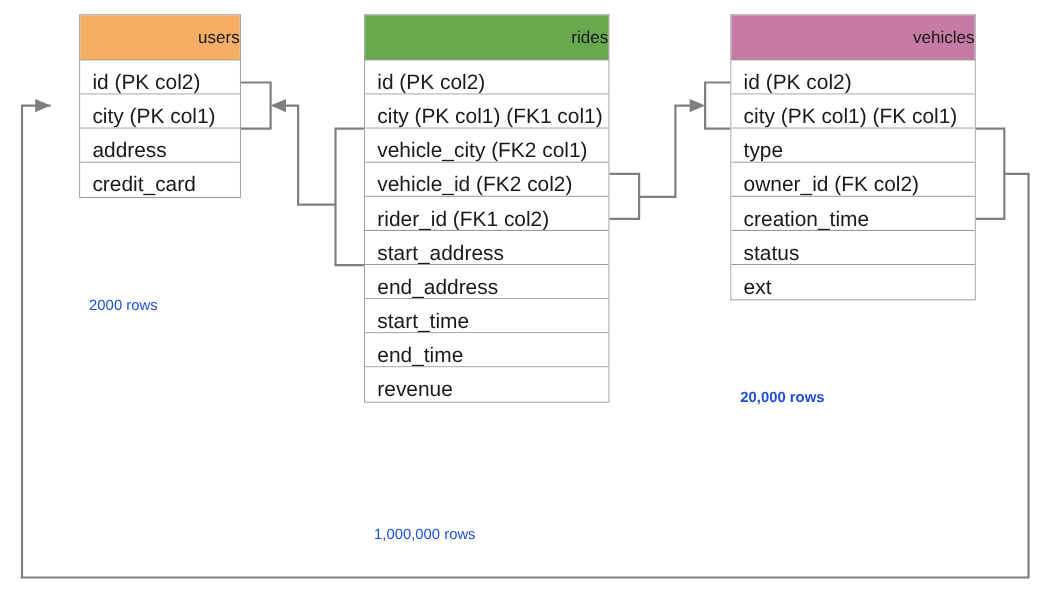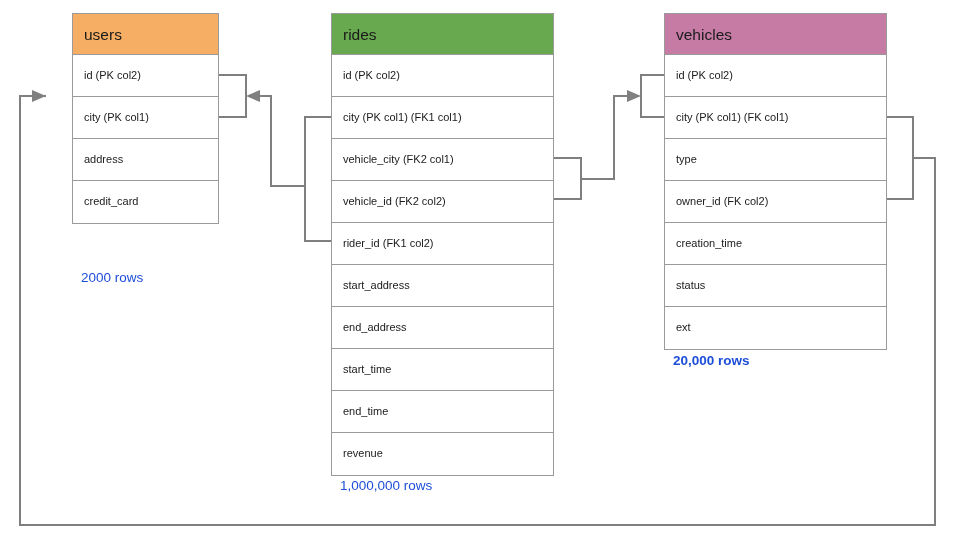--- a/index.html
+++ b/index.html
@@ -26,27 +26,28 @@
   .table-header {
     box-sizing: border-box;
     height: 41px;
     line-height: 41px;
     padding: 0 0 0 11px;
     font-size: 15.5px;
     color: #1a1a1a;
     border-bottom: 1px solid #9a9a9a;
     white-space: nowrap;
     overflow: hidden;
+    text-align: right;
   }
   .table-row {
     box-sizing: border-box;
-    height: 42px;
+    height: 31px;
     line-height: 41px;
     padding: 0 0 0 11px;
-    font-size: 11px;
+    font-size: 19px;
     color: #1a1a1a;
     border-bottom: 1px solid #9a9a9a;
     background: #ffffff;
     white-space: nowrap;
     overflow: hidden;
   }
   .table-row.last { border-bottom: none; }
 
   .row-count {
     position: absolute;

